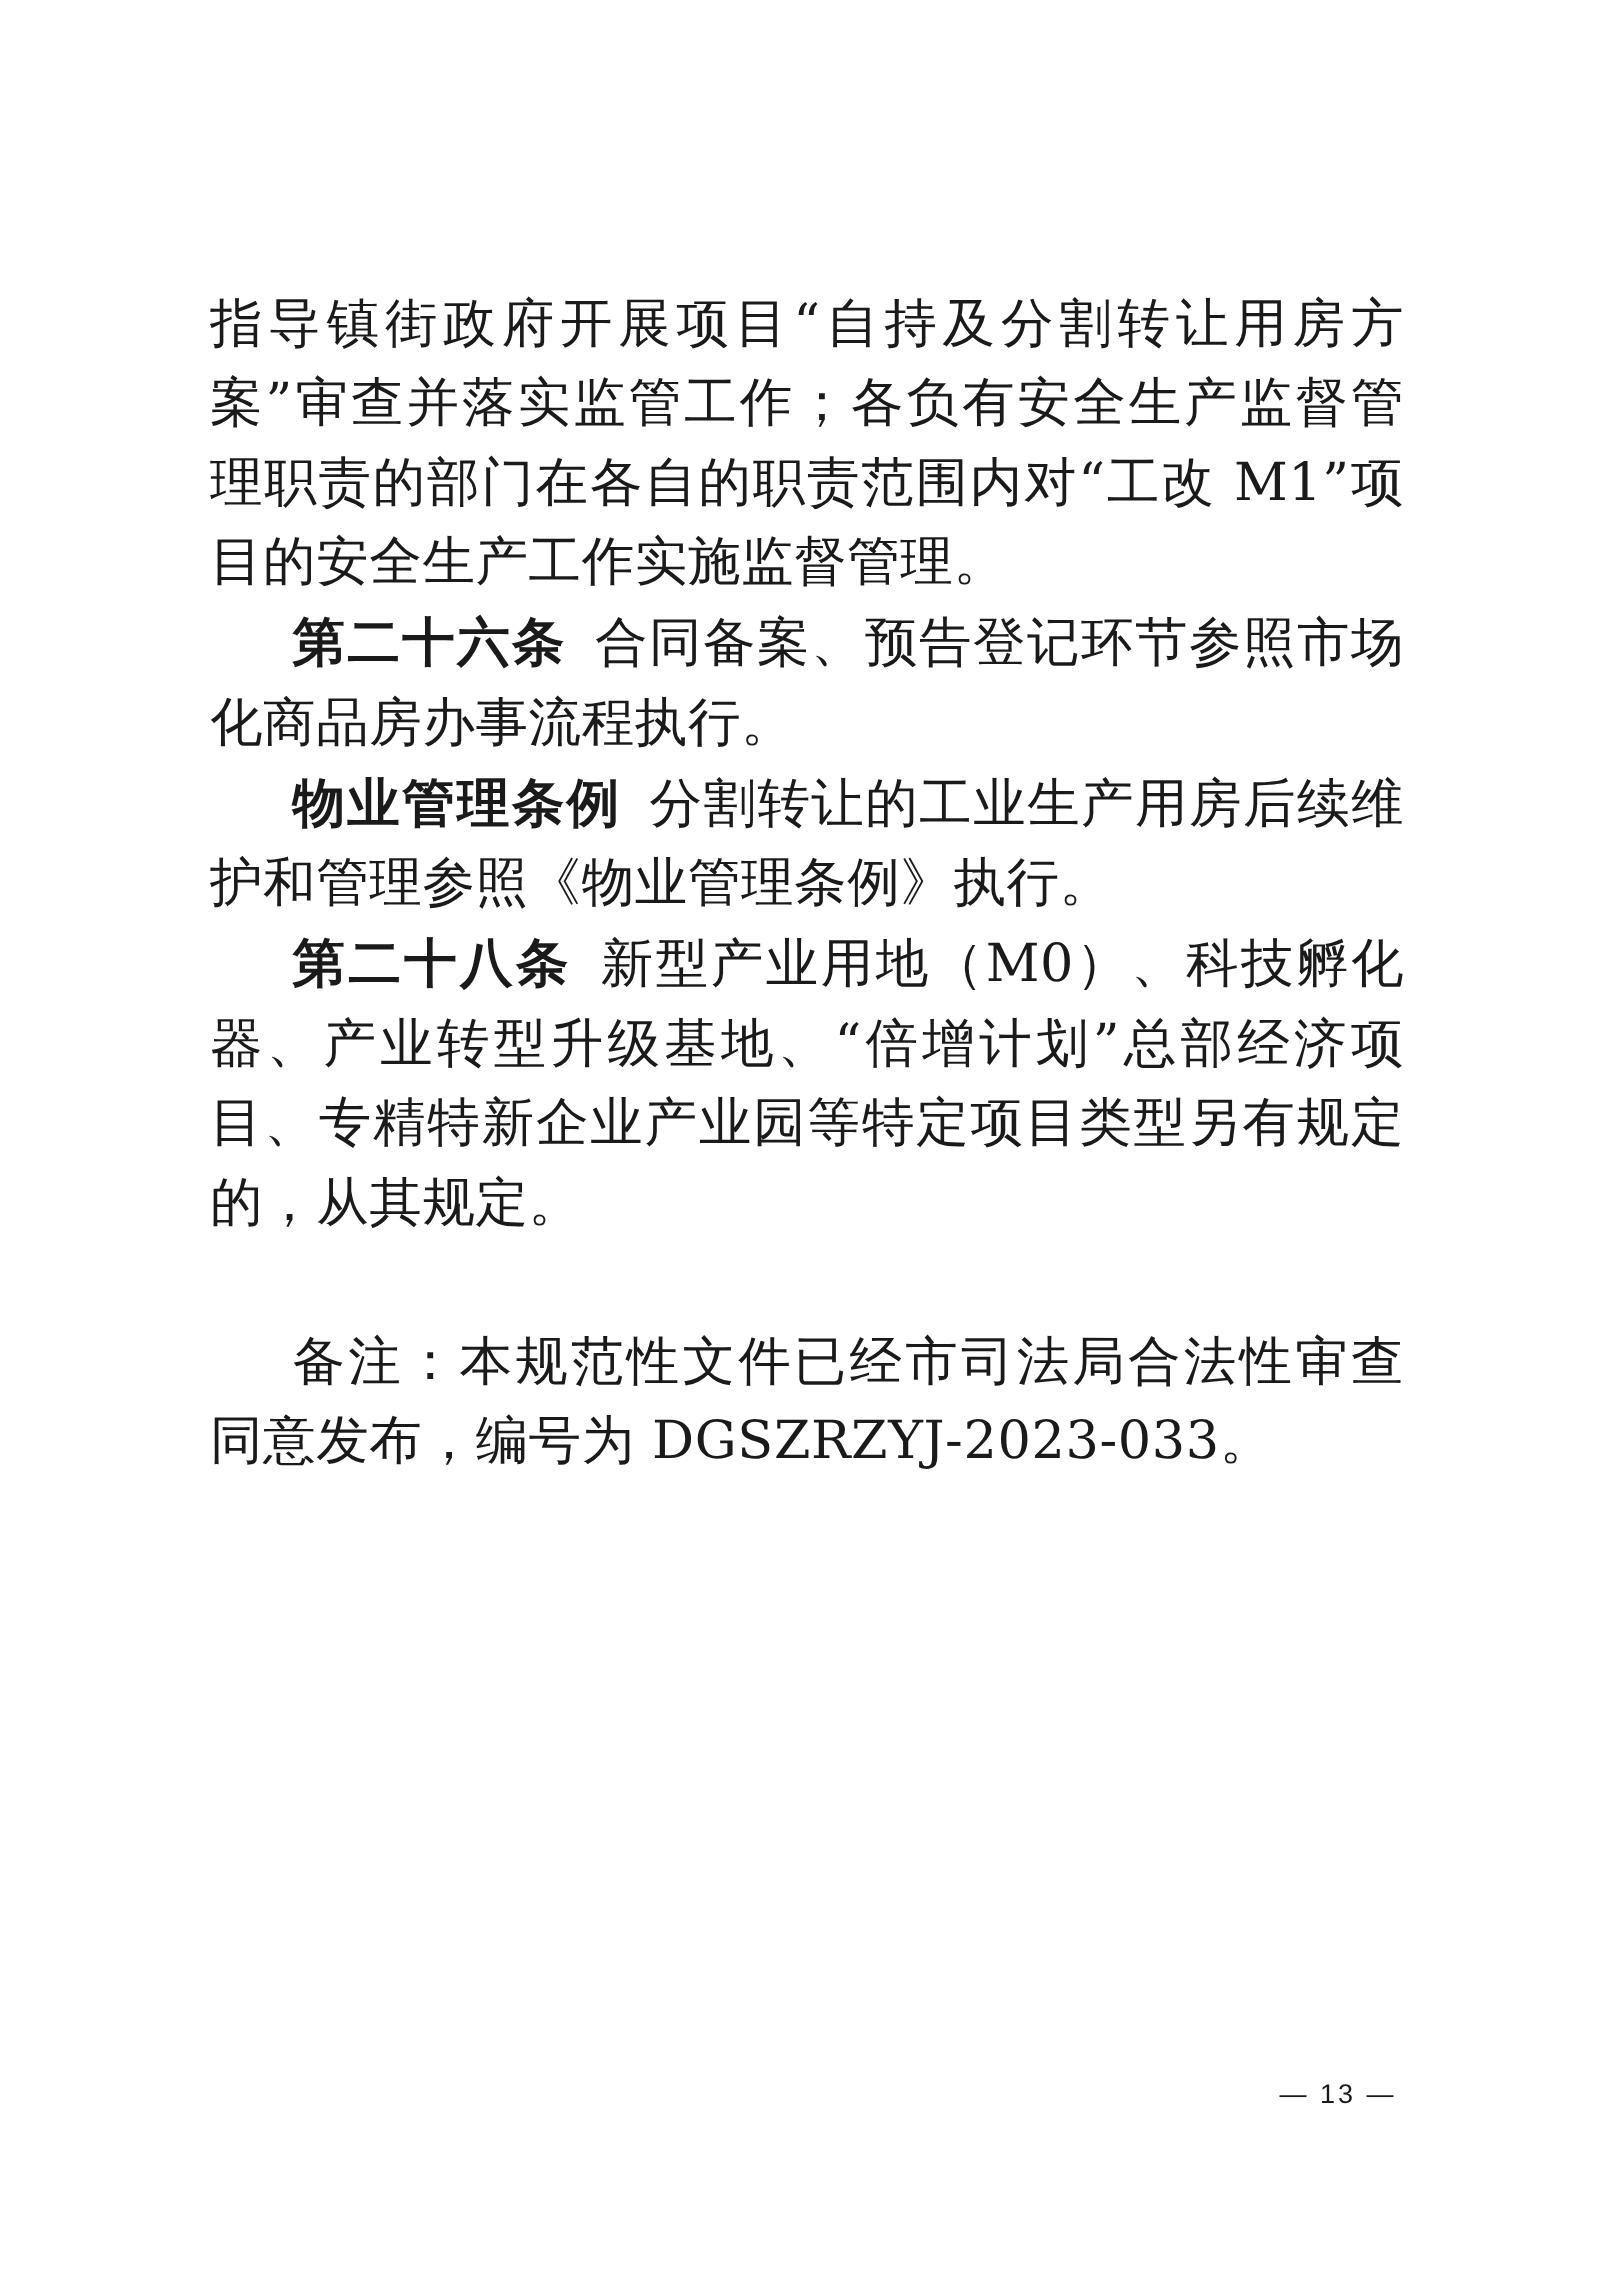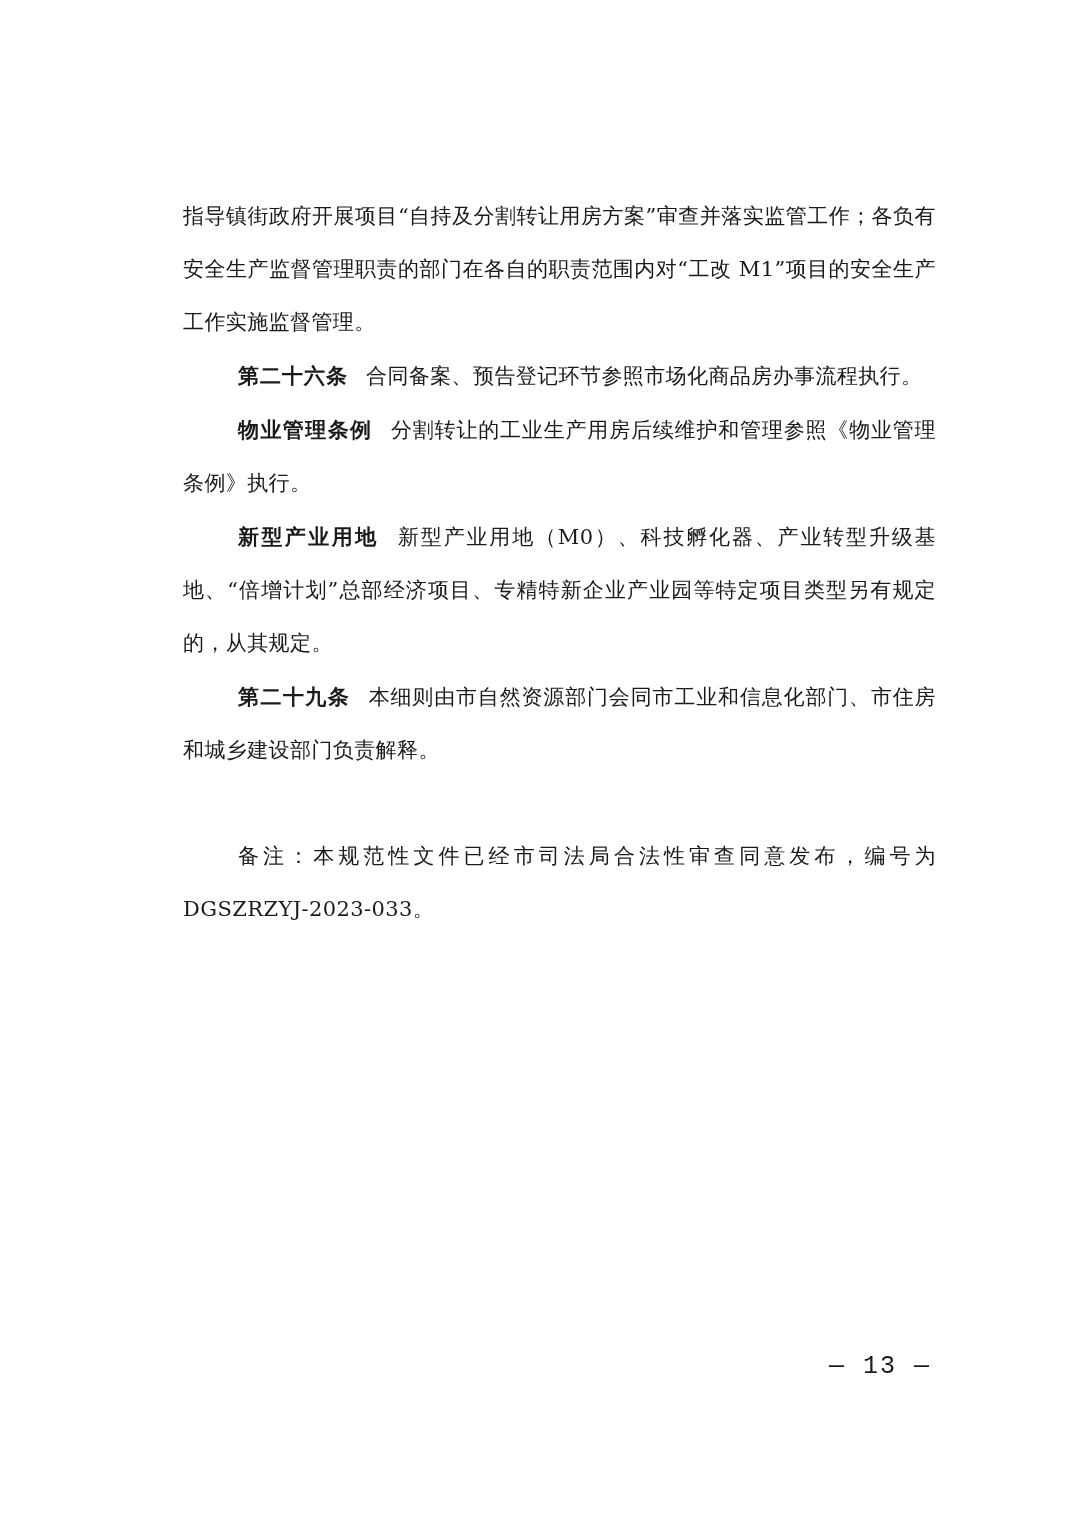--- a/index.html
+++ b/index.html
@@ -18,26 +18,25 @@
   .page {
     position: absolute;
     left: 0;
     top: 0;
     width: 1071px;
     height: 1515px;
     box-sizing: border-box;
     padding: 190px 135px 0 140px;
   }
   .body-text {
-    font-size: 21px;
+    font-size: 35px;
     line-height: 53px;
     text-align: justify;
     text-justify: inter-ideograph;
     letter-spacing: 0.4px;
-    margin-left: 43px;
   }
   .para {
     margin: 0;
     text-indent: 0;
     white-space: normal;
   }
   .para.indent {
     text-indent: 55px;
   }
   .art-label {
@@ -51,26 +50,26 @@
   .spacer-block {
     height: 53px;
   }
   .note {
     text-indent: 55px;
   }
   .page-number {
     position: absolute;
     left: 0;
     right: 140px;
-    bottom: 134px;
+    bottom: 108px;
     text-align: right;
-    font-size: 25px;
+    font-size: 18px;
     letter-spacing: 2px;
     color: #1a1a1a;
-    font-family: Liberation Mono, monospace;
+    font-family: Liberation Sans, sans-serif;
   }
 </style>
 </head>
 <body>
 
 <div class="page">
   <div class="body-text">
 
     <p class="para">
       <span>指导镇街政府开展项目“自持及分割转让用房方案”审查并落实监管工作；各负有安全生产监督管理职责的部门在各自的职责范围内对“工改 M1”项目的安全生产工作实施监督管理。</span>
@@ -78,26 +77,23 @@
 
     <p class="para indent">
       <span class="art-label">第二十六条</span><span class="gap-after-label"></span><span>合同备案、预告登记环节参照市场化商品房办事流程执行。</span>
     </p>
 
     <p class="para indent">
       <span class="art-label">物业管理条例</span><span class="gap-after-label"></span><span>分割转让的工业生产用房后续维护和管理参照《物业管理条例》执行。</span>
     </p>
 
     <p class="para indent">
-      <span class="art-label">新型产业用地</span><span class="gap-after-label"></span><span>新型产业用地（M0）、科技孵化器、产业转型升级基地、“倍增计划”总部经济项目、专精特新企业产业园等特定项目类型另有规定的，从其规定。</span>
+      <span class="art-label">第二十八条</span><span class="gap-after-label"></span><span>新型产业用地（M0）、科技孵化器、产业转型升级基地、“倍增计划”总部经济项目、专精特新企业产业园等特定项目类型另有规定的，从其规定。</span>
     </p>
 
-    <p class="para indent">
-      <span class="art-label">第二十九条</span><span class="gap-after-label"></span><span>本细则由市自然资源部门会同市工业和信息化部门、市住房和城乡建设部门负责解释。</span>
-    </p>
 
 
 
     <div class="spacer-block"></div>
 
     <p class="para note">
       <span>备注：本规范性文件已经市司法局合法性审查同意发布，编号为 DGSZRZYJ-2023-033。</span>
     </p>
 
   </div>

